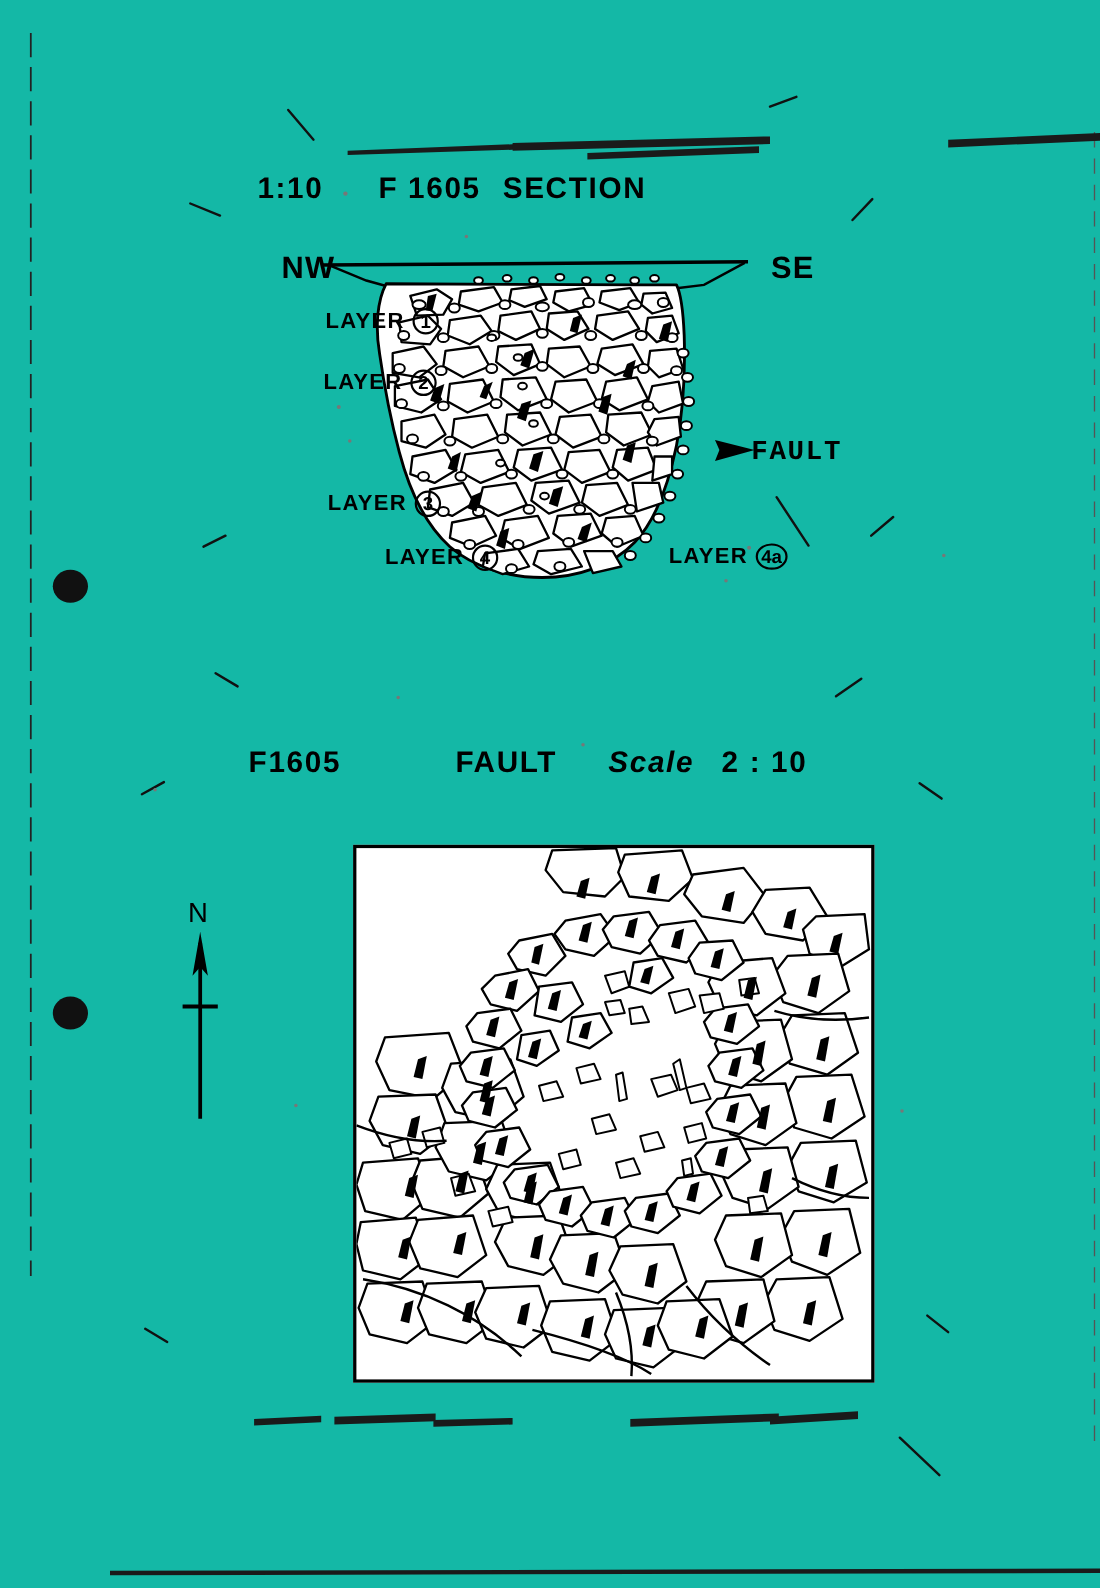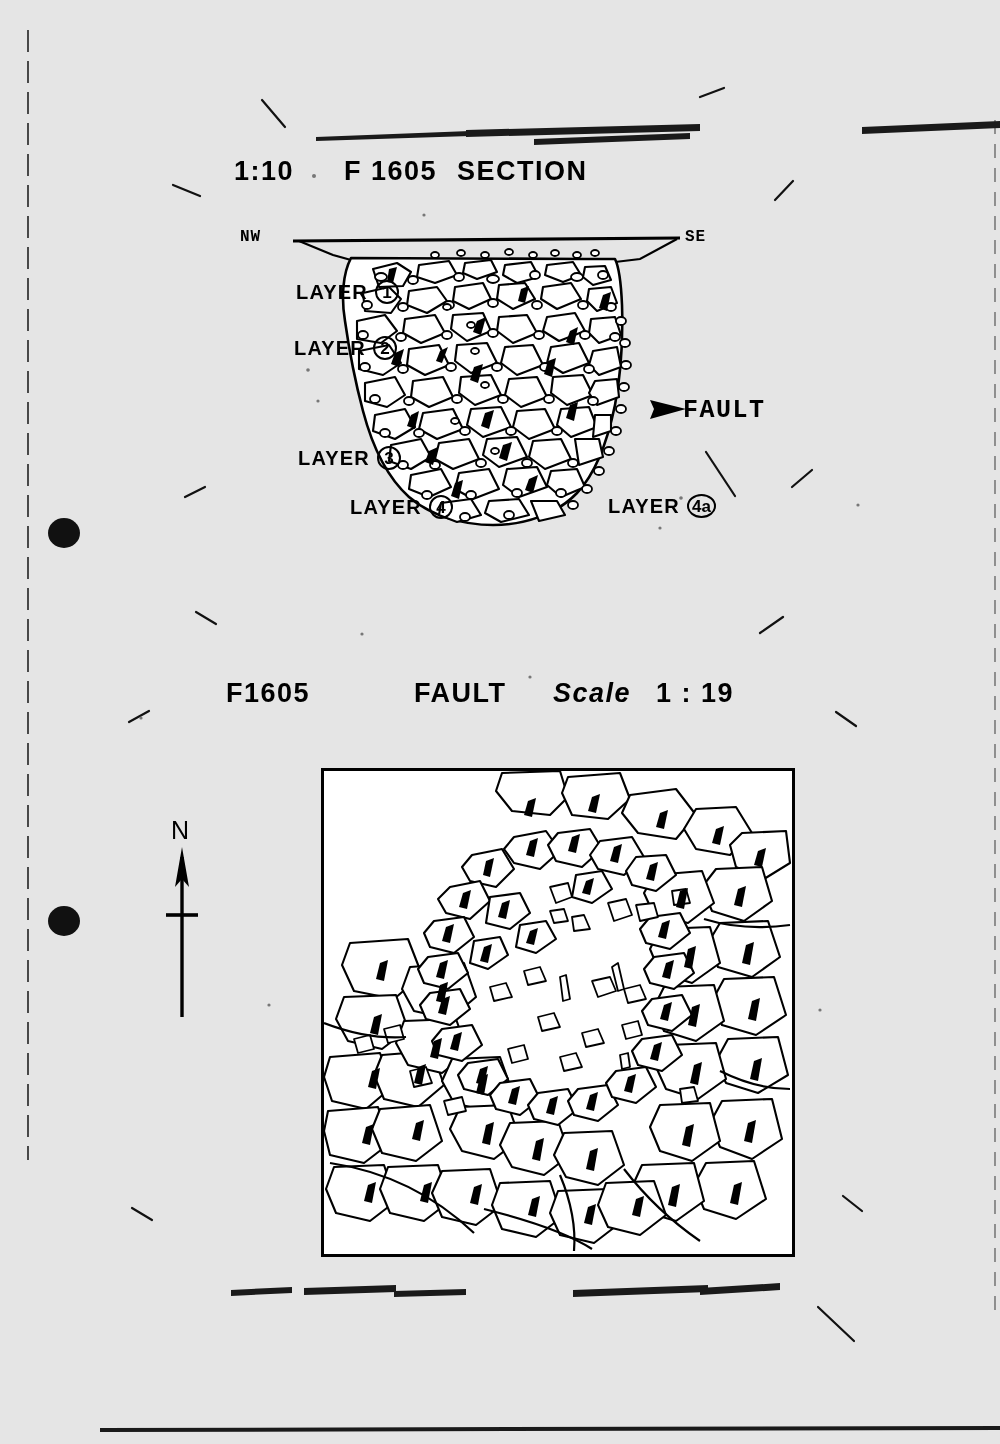--- a/index.html
+++ b/index.html
@@ -7,21 +7,21 @@
     padding: 0;
     background: #ffffff;
   }
   body {
     font-family: "Liberation Sans", sans-serif;
   }
   #page {
     position: relative;
     width: 1000px;
     height: 1444px;
-    background: #e5e5e5;
+    background: #14b8a6;
     overflow: hidden;
   }
   .abs { position: absolute; }
 
   
   .hdr {
     font-family: "Liberation Sans", sans-serif;
     font-size: 27px;
     font-weight: 600;
     letter-spacing: 1.5px;
@@ -55,25 +55,26 @@
     line-height: 1;
     box-sizing: border-box;
   }
   .compass-n {
     font-family: "Liberation Sans", sans-serif;
     font-size: 25px;
     font-weight: 500;
     color: #000;
   }
   .dirlabel {
-    font-family: Liberation Mono, monospace;
-    font-size: 16px;
+    font-family: Liberation Sans, sans-serif;
+    font-size: 28px;
     font-weight: 600;
     letter-spacing: 1px;
     color: #000;
+    margin-left: 16px;
   }
   .fault-label {
     font-family: Liberation Mono, monospace;
     font-size: 25px;
     font-weight: 600;
     letter-spacing: 1.5px;
     color: #000;
   }
 
   
@@ -375,21 +376,21 @@
   </div>
 
   <svg class="abs" style="left:638px; top:396px;" width="50" height="28">
     <path d="M48 13 L12 4 L16 13 L12 23 Z" fill="#000"></path>
   </svg>
   <div class="abs fault-label" style="left:683px; top:396px;">FAULT</div>
 
   <div class="abs hdr" style="left:226px; top:678px;">F1605</div>
   <div class="abs hdr" style="left:414px; top:678px;">FAULT</div>
   <div class="abs hdr" style="left:553px; top:678px;font-style:italic;">Scale</div>
-  <div class="abs hdr" style="left:656px; top:678px;">1 : 19</div>
+  <div class="abs hdr" style="left:656px; top:678px;">2 : 10</div>
 
   <div class="abs compass-n" style="left:171px; top:816px;">N</div>
   <svg class="abs" style="left:160px; top:845px;" width="44" height="175">
     <path d="M22 2 L29 42 L22 34 L15 42 Z" fill="#000"></path>
     <line x1="22" y1="12" x2="22" y2="172" stroke="#000" stroke-width="3.4"></line>
     <line x1="6" y1="70" x2="38" y2="70" stroke="#000" stroke-width="3.6"></line>
   </svg>
 
   <div class="abs" id="plan-frame" style="left:321px; top:768px; width:474px; height:489px;">
     <svg width="468" height="483" viewBox="0 0 468 483">

